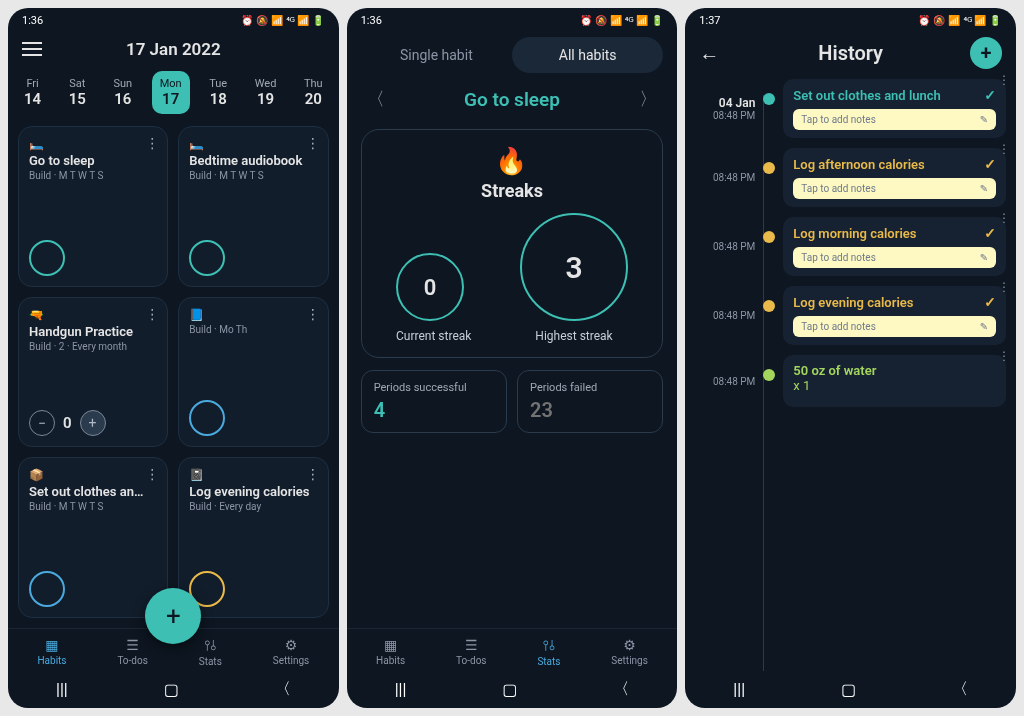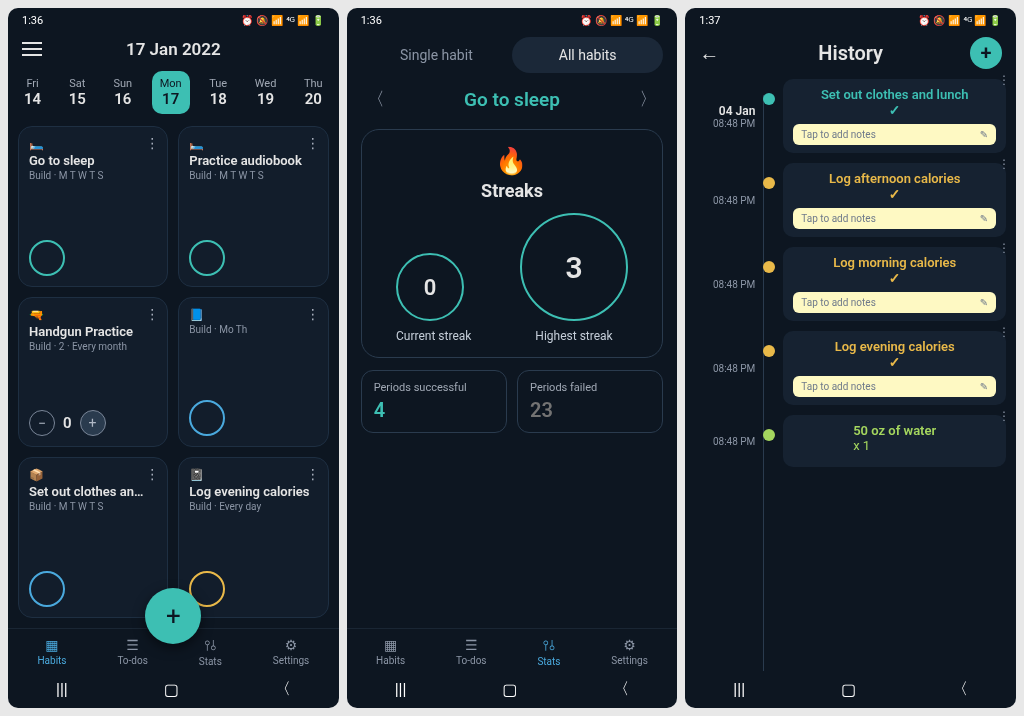--- a/index.html
+++ b/index.html
@@ -9,21 +9,21 @@
   gap: 8px;
   padding: 8px;
   font-family: -apple-system, BlinkMacSystemFont, "Segoe UI", Roboto, sans-serif;
   width: 1024px;
   height: 716px;
   overflow: hidden;
 }
 .phone {
   flex: 1;
   background: #0d1621;
-  border-radius: 10px;
+  border-radius: 20px;
   display: flex;
   flex-direction: column;
   overflow: hidden;
   position: relative;
   color: #e5e5e5;
 }
 .statusbar {
   display: flex;
   justify-content: space-between;
   align-items: center;
@@ -187,21 +187,21 @@
 .tlleft { width: 62px; text-align: right; font-size: 10px; color: #8b95a5; display: flex; flex-direction: column; justify-content: center; }
 .tlleft .tdate { font-weight: 600; color: #e5e5e5; font-size: 12px; }
 .tldot { width: 12px; height: 12px; border-radius: 50%; margin-top: 14px; flex-shrink: 0; z-index: 1; }
 .tlcard {
   flex: 1;
   background: #162231;
   border-radius: 10px;
   padding: 8px 10px;
   position: relative;
 }
-.tlcard .tt { font-size: 13px; font-weight: 600; margin-bottom: 6px; display: flex; justify-content: space-between; align-items: center; flex-direction: column; }
+.tlcard .tt { font-size: 13px; font-weight: 600; margin-bottom: 6px; display: flex; justify-content: space-between; align-items: center; }
 .tlcard .tn { background: #fef9c3; border-radius: 6px; padding: 5px 8px; font-size: 10px; color: #6f7a8b; display: flex; justify-content: space-between; }
 .tlmore { position: absolute; right: -4px; top: -6px; color: #8b95a5; font-size: 12px; }
 .check-icon { font-size: 14px; }
 .pencil { font-size: 10px; color: #6f7a8b; }
 </style>
 </head>
 <body>
 
 <div class="phone">
   <div class="statusbar">
@@ -250,21 +250,21 @@
       <div class="card">
         <div class="dots">⋮</div>
         <div class="emoji">🛏️</div>
         <div class="ctitle">Go to sleep</div>
         <div class="csub">Build · M T W T S</div>
         <div class="circle" style="border-color:#3dbfb3"></div>
       </div>
       <div class="card">
         <div class="dots">⋮</div>
         <div class="emoji">🛏️</div>
-        <div class="ctitle">Practice audiobook</div>
+        <div class="ctitle">Bedtime audiobook</div>
         <div class="csub">Build · M T W T S</div>
         <div class="circle" style="border-color:#3dbfb3"></div>
       </div>
       <div class="card">
         <div class="dots">⋮</div>
         <div class="emoji">🔫</div>
         <div class="ctitle">Handgun Practice</div>
         <div class="csub">Build · 2 · Every month</div>
         <div class="counter">
           <div class="cbtn">−</div>

